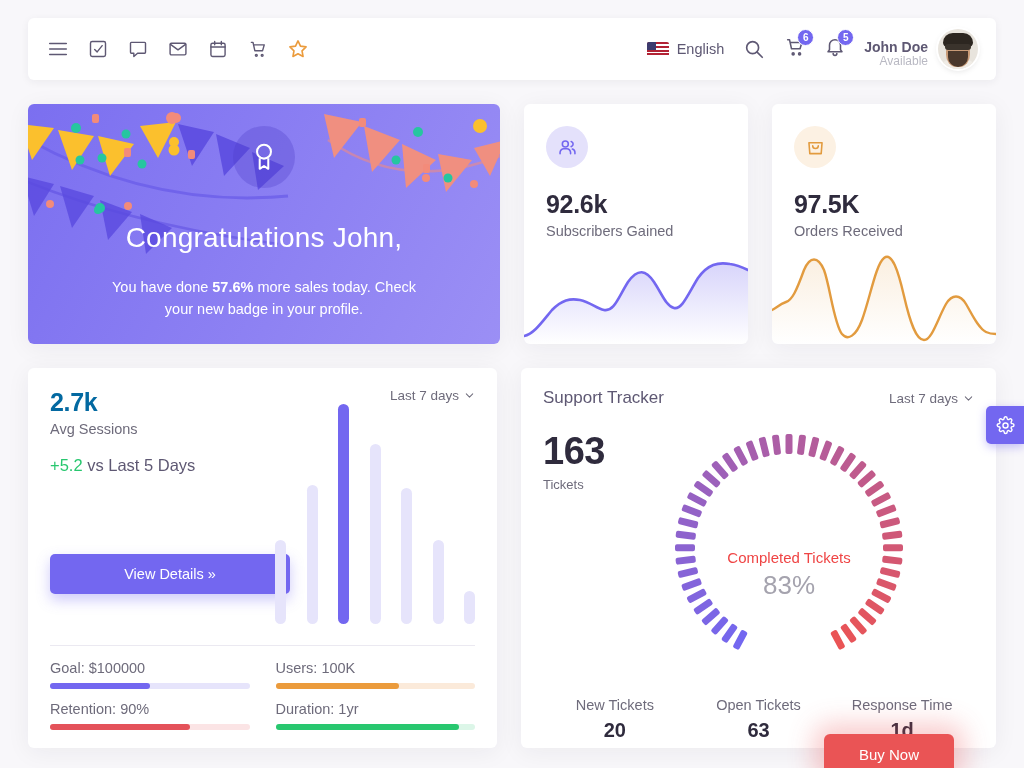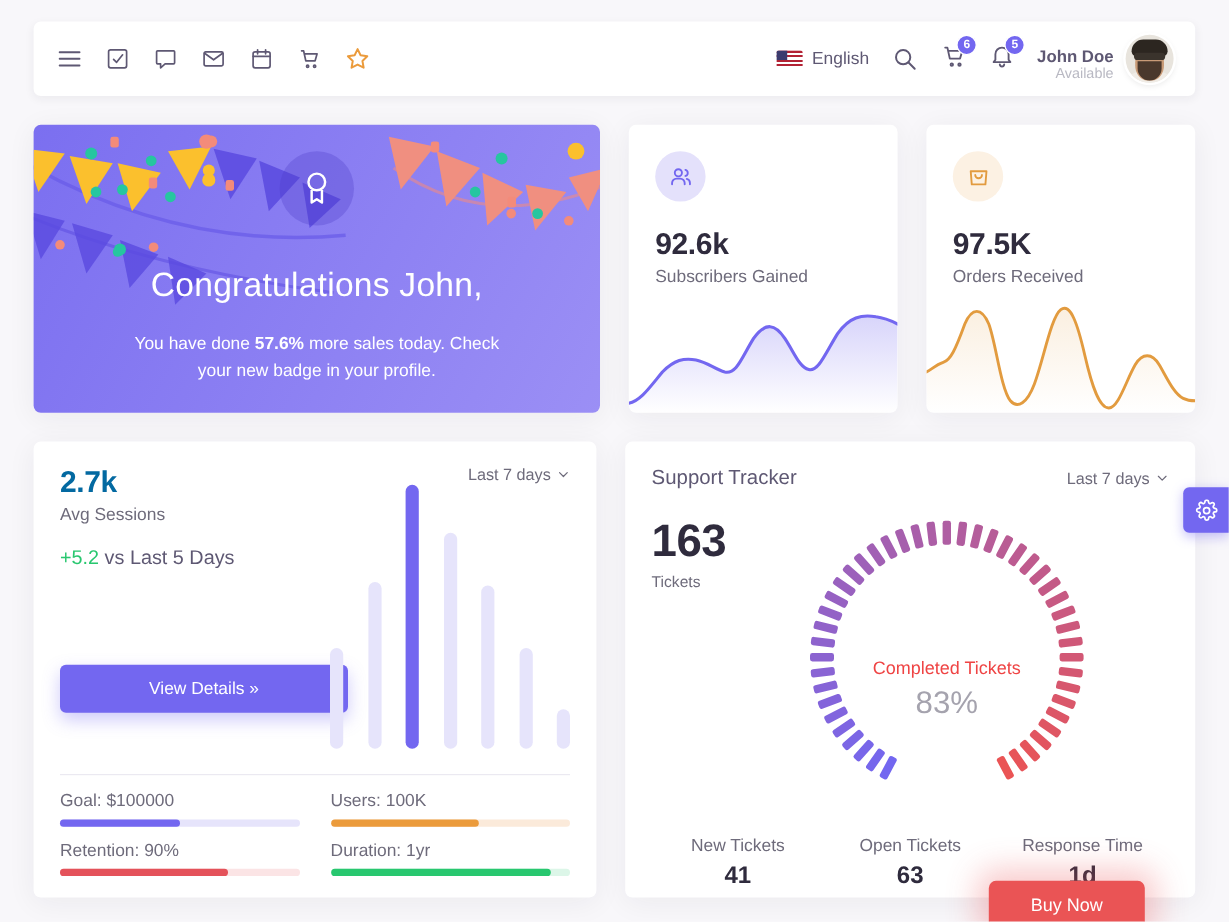--- a/index.html
+++ b/index.html
@@ -465,21 +465,21 @@
             <rect x="206.0" y="215.3" width="7" height="20" rx="2" transform="rotate(505.1 209.5 225.3)" fill="rgb(231,84,89)"></rect>
             <rect x="195.3" y="221.8" width="7" height="20" rx="2" transform="rotate(512.0 198.8 231.8)" fill="rgb(234,84,85)"></rect>
           </g>
       </svg>
       <div class="gauge-cap">Completed Tickets</div>
       <div class="gauge-pct">83%</div>
 
       <div class="sup-stats">
         <div>
           <div class="ss-lbl">New Tickets</div>
-          <div class="ss-val">41</div>
+          <div class="ss-val">20</div>
         </div>
         <div>
           <div class="ss-lbl">Open Tickets</div>
           <div class="ss-val">63</div>
         </div>
         <div>
           <div class="ss-lbl">Response Time</div>
           <div class="ss-val">1d</div>
         </div>
       </div>

